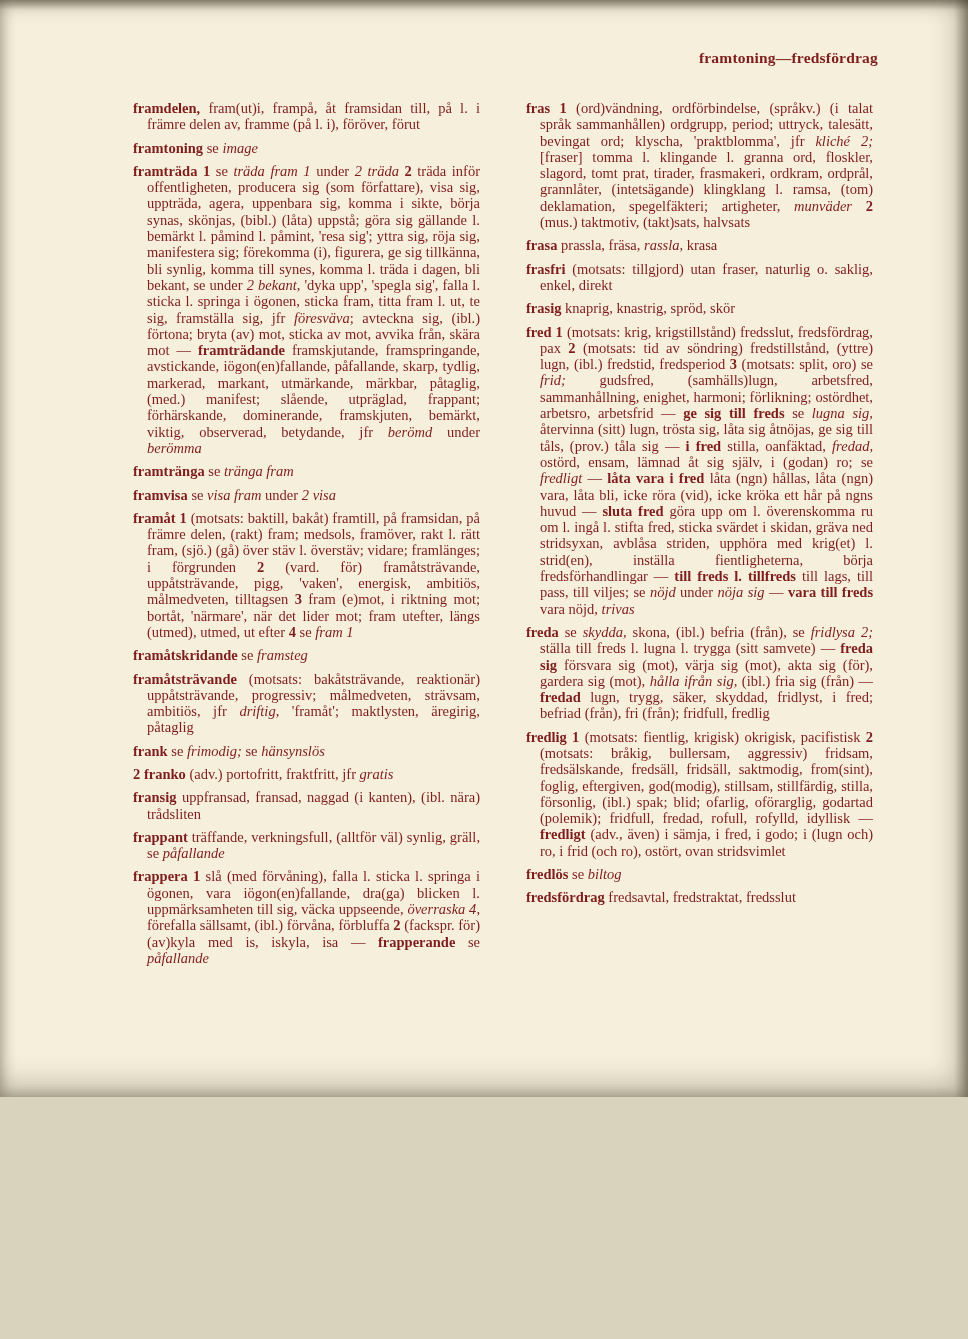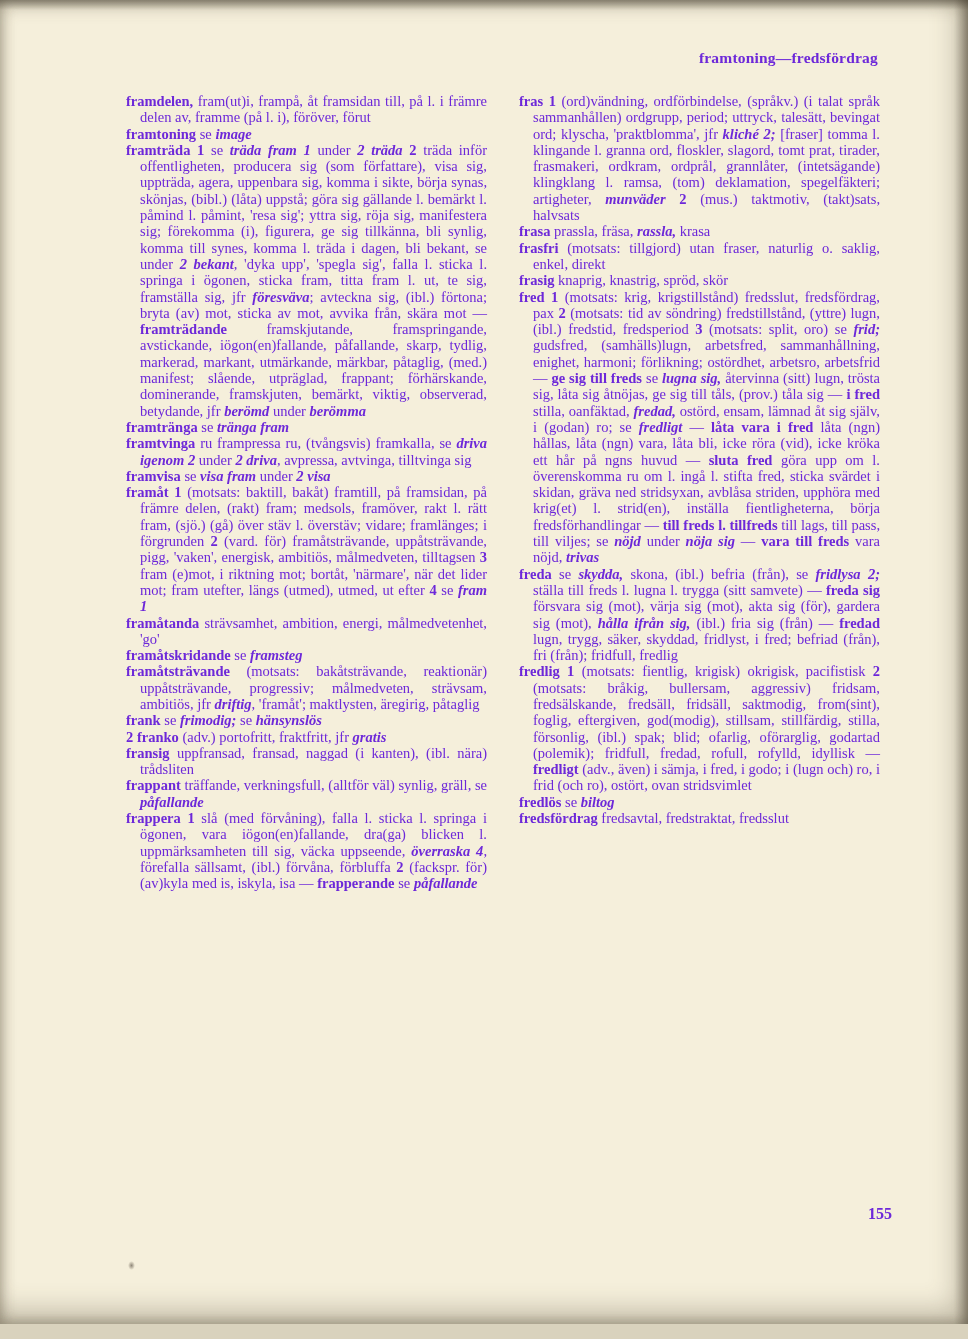--- a/index.html
+++ b/index.html
@@ -5,23 +5,23 @@
   * { box-sizing: border-box; }
   html, body { margin: 0; padding: 0; }
   body {
     width: 968px; height: 1339px;
     background: #d9d2bd;
     font-family: "Liberation Serif", serif;
     overflow: hidden;
   }
   .page {
     position: relative;
-    width: 968px; height: 1324px;
+    width: 968px; height: 1097px;
     background: #f5efdb;
-    color: #6d28d9;
+    color: #7f1d1d;
     overflow: hidden;
     box-shadow:
       inset 0 7px 16px rgba(80,70,50,0.30),
       inset -12px -14px 26px rgba(80,70,50,0.30),
       inset 5px 0 12px rgba(80,70,50,0.10),
       inset 0 -4px 10px rgba(80,70,50,0.18);
   }
   .edge-right {
     position: absolute; top: 0; right: 0; width: 14px; height: 100%;
     background: linear-gradient(to right, rgba(80,70,50,0), rgba(60,52,38,0.35));
@@ -46,26 +46,26 @@
     gap: 32px;
   }
   .col {
     flex: 1 1 0;
     min-width: 0;
     font-size: 14.5px;
     line-height: 16.3px;
     text-align: justify;
   }
   .entry {
-    margin: 0;
+    margin: 7px;
     padding-left: 14px;
     text-indent: -14px;
   }
   .b  { font-weight: bold; }
-  .i  { font-style: italic; font-weight: bold; }
+  .i  { font-style: italic; }
   .page-number {
     position: absolute;
     top: 1205px; right: 76px;
     font-weight: bold;
     font-size: 16px;
   }
   .scan-mark {
     position: absolute;
     left: 128px; top: 1261px;
     width: 7px; height: 9px;
@@ -81,24 +81,22 @@
   <div class="edge-right"></div>
 
   <div class="running-head">framtoning—fredsfördrag</div>
 
   <div class="columns">
     <div class="col" id="col-left">
         <p class="entry"><span class="b">framdelen,</span><span> fram(ut)i, frampå, åt framsidan till, på l. i främre delen av, framme (på l. i), föröver, förut</span></p>
         <p class="entry"><span class="b">framtoning</span><span> se </span><span class="i">image</span></p>
         <p class="entry"><span class="b">framträda 1</span><span> se </span><span class="i">träda fram 1</span><span> under </span><span class="i">2 träda</span><span> </span><span class="b">2</span><span> träda inför offentligheten, producera sig (som författare), visa sig, uppträda, agera, uppenbara sig, komma i sikte, börja synas, skönjas, (bibl.) (låta) uppstå; göra sig gällande l. bemärkt l. påmind l. påmint, 'resa sig'; yttra sig, röja sig, manifestera sig; förekomma (i), figurera, ge sig tillkänna, bli synlig, komma till synes, komma l. träda i dagen, bli bekant, se under </span><span class="i">2 bekant</span><span>, 'dyka upp', 'spegla sig', falla l. sticka l. springa i ögonen, sticka fram, titta fram l. ut, te sig, framställa sig, jfr </span><span class="i">föresväva</span><span>; avteckna sig, (ibl.) förtona; bryta (av) mot, sticka av mot, avvika från, skära mot — </span><span class="b">framträdande</span><span> framskjutande, framspringande, avstickande, iögon(en)fallande, påfallande, skarp, tydlig, markerad, markant, utmärkande, märkbar, påtaglig, (med.) manifest; slående, utpräglad, frappant; förhärskande, dominerande, framskjuten, bemärkt, viktig, observerad, betydande, jfr </span><span class="i">berömd</span><span> under </span><span class="i">berömma</span></p>
         <p class="entry"><span class="b">framtränga</span><span> se </span><span class="i">tränga fram</span></p>
-        <p class="entry"><span class="b">framtvinga</span><span> ru frampressa ru, (tvångsvis) framkalla, se </span><span class="i">driva igenom 2</span><span> under </span><span class="i">2 driva</span><span>, avpressa, avtvinga, tilltvinga sig</span></p>
         <p class="entry"><span class="b">framvisa</span><span> se </span><span class="i">visa fram</span><span> under </span><span class="i">2 visa</span></p>
         <p class="entry"><span class="b">framåt 1</span><span> (motsats: baktill, bakåt) framtill, på framsidan, på främre delen, (rakt) fram; medsols, framöver, rakt l. rätt fram, (sjö.) (gå) över stäv l. överstäv; vidare; framlänges; i förgrunden </span><span class="b">2</span><span> (vard. för) framåtsträvande, uppåtsträvande, pigg, 'vaken', energisk, ambitiös, målmedveten, tilltagsen </span><span class="b">3</span><span> fram (e)mot, i riktning mot; bortåt, 'närmare', när det lider mot; fram utefter, längs (utmed), utmed, ut efter </span><span class="b">4</span><span> se </span><span class="i">fram 1</span></p>
-        <p class="entry"><span class="b">framåtanda</span><span> strävsamhet, ambition, energi, målmedvetenhet, 'go'</span></p>
         <p class="entry"><span class="b">framåtskridande</span><span> se </span><span class="i">framsteg</span></p>
         <p class="entry"><span class="b">framåtsträvande</span><span> (motsats: bakåtsträvande, reaktionär) uppåtsträvande, progressiv; målmedveten, strävsam, ambitiös, jfr </span><span class="i">driftig</span><span>, 'framåt'; maktlysten, äregirig, påtaglig</span></p>
         <p class="entry"><span class="b">frank</span><span> se </span><span class="i">frimodig;</span><span> se </span><span class="i">hänsynslös</span></p>
         <p class="entry"><span class="b">2 franko</span><span> (adv.) portofritt, fraktfritt, jfr </span><span class="i">gratis</span></p>
         <p class="entry"><span class="b">fransig</span><span> uppfransad, fransad, naggad (i kanten), (ibl. nära) trådsliten</span></p>
         <p class="entry"><span class="b">frappant</span><span> träffande, verkningsfull, (alltför väl) synlig, gräll, se </span><span class="i">påfallande</span></p>
         <p class="entry"><span class="b">frappera 1</span><span> slå (med förvåning), falla l. sticka l. springa i ögonen, vara iögon(en)fallande, dra(ga) blicken l. uppmärksamheten till sig, väcka uppseende, </span><span class="i">överraska 4</span><span>, förefalla sällsamt, (ibl.) förvåna, förbluffa </span><span class="b">2</span><span> (fackspr. för) (av)kyla med is, iskyla, isa — </span><span class="b">frapperande</span><span> se </span><span class="i">påfallande</span></p>
       </div>
     <div class="col" id="col-right">
         <p class="entry"><span class="b">fras 1</span><span> (ord)vändning, ordförbindelse, (språkv.) (i talat språk sammanhållen) ordgrupp, period; uttryck, talesätt, bevingat ord; klyscha, 'praktblomma', jfr </span><span class="i">kliché 2;</span><span> [fraser] tomma l. klingande l. granna ord, floskler, slagord, tomt prat, tirader, frasmakeri, ordkram, ordprål, grannlåter, (intetsägande) klingklang l. ramsa, (tom) deklamation, spegelfäkteri; artigheter, </span><span class="i">munväder</span><span> </span><span class="b">2</span><span> (mus.) taktmotiv, (takt)sats, halvsats</span></p>

